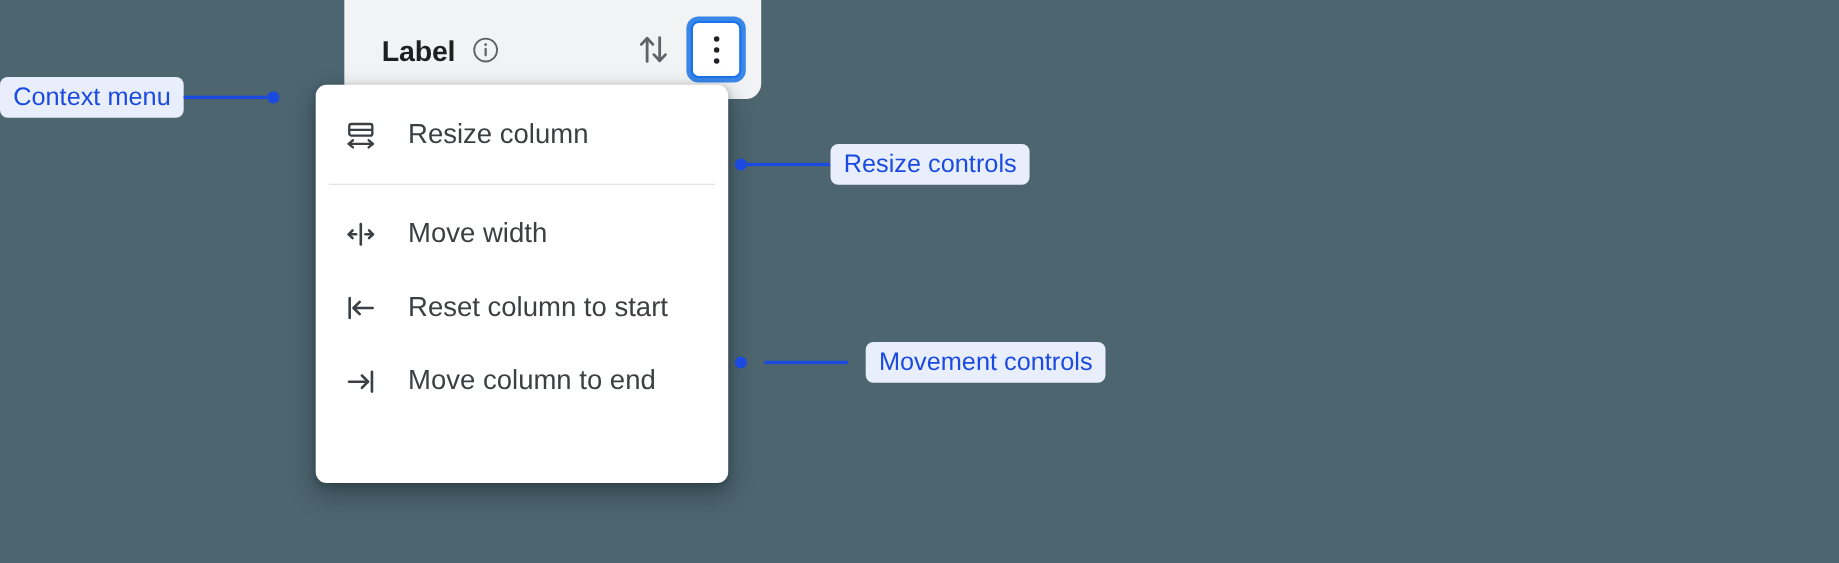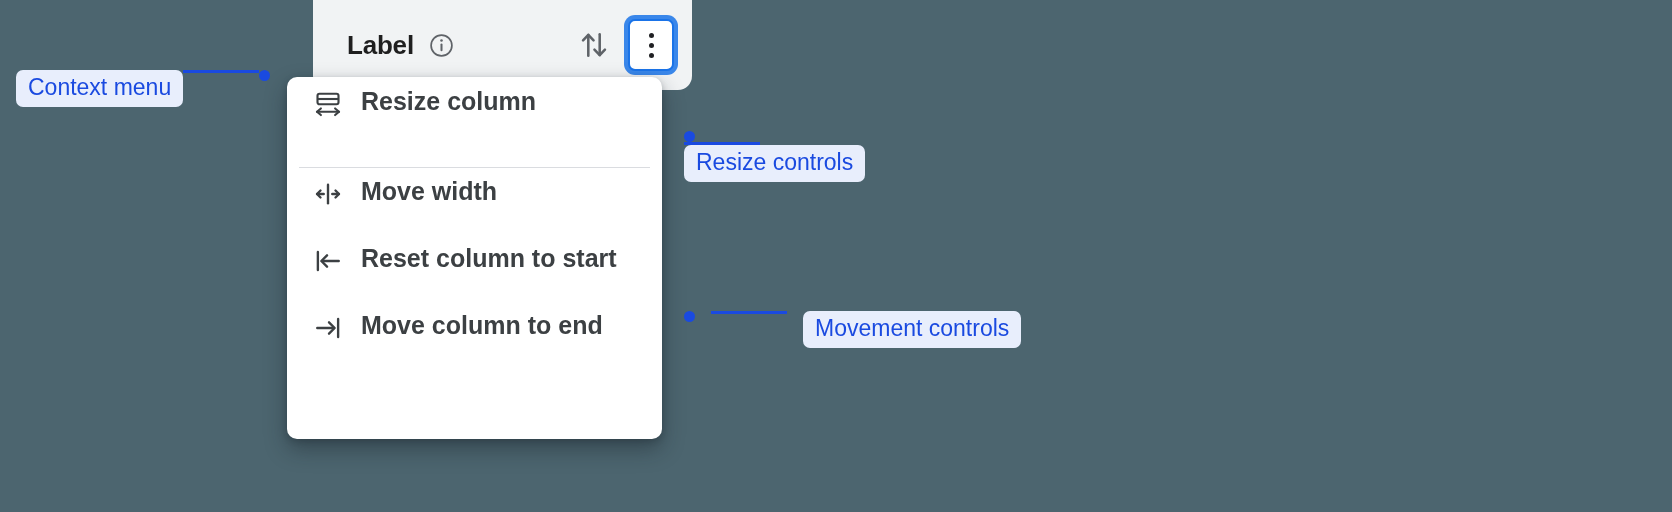--- a/index.html
+++ b/index.html
@@ -29,21 +29,21 @@
     height: 90px;
     background: #f1f3f4;
     border-radius: 0 0 14px 14px;
     box-sizing: border-box;
     display: flex;
     align-items: center;
     padding: 0 18px 0 34px;
   }
   .col-header-left {
     display: flex;
-    align-items: center;
+    align-items: flex-end;
     gap: 14px;
   }
   .col-title {
     font-size: 26px;
     font-weight: bold;
     color: #1f1f1f;
     letter-spacing: -0.2px;
     line-height: 1;
   }
   .info-icon {
@@ -94,25 +94,25 @@
     background: #ffffff;
     border-radius: 10px;
     box-shadow: 0 10px 22px rgba(20,28,36,0.40), 0 2px 6px rgba(20,28,36,0.22);
     padding: 12px 0;
     box-sizing: border-box;
     z-index: 5;
   }
   .menu-item {
     height: 67px;
     display: flex;
+    align-items: center;
     padding: 0 22px 0 26px;
     box-sizing: border-box;
-    gap: 18px;
+    gap: 28px;
     cursor: default;
-    font-weight: bold;
   }
   .menu-icon {
     width: 30px;
     height: 30px;
     flex: 0 0 30px;
     display: block;
   }
   .menu-label {
     font-size: 25px;
     color: #3c4043;
@@ -122,22 +122,22 @@
   .menu-divider {
     height: 1px;
     background: #dadce0;
     margin: 11px 12px 11px 12px;
   }
 
   
   .anno {
     position: absolute;
     display: flex;
+    align-items: center;
     z-index: 20;
-    padding-left: 16px;
   }
   .anno-chip {
     background: #e8eefc;
     color: #1a4ae0;
     font-size: 23px;
     border-radius: 7px;
     padding: 6px 12px 8px 12px;
     line-height: 1;
     white-space: nowrap;
   }
@@ -155,21 +155,20 @@
 
   #anno-context {
     left: 0px;
     top: 70px;
   }
   #anno-context .anno-line { width: 76px; }
 
   #anno-resize {
     left: 668px;
     top: 131px;
-    flex-direction: column;
   }
   #anno-resize .anno-line { width: 76px; }
 
   #anno-movement {
     left: 668px;
     top: 311px;
     gap: 16px;
   }
   #anno-movement .anno-line { width: 76px; }
 </style>

